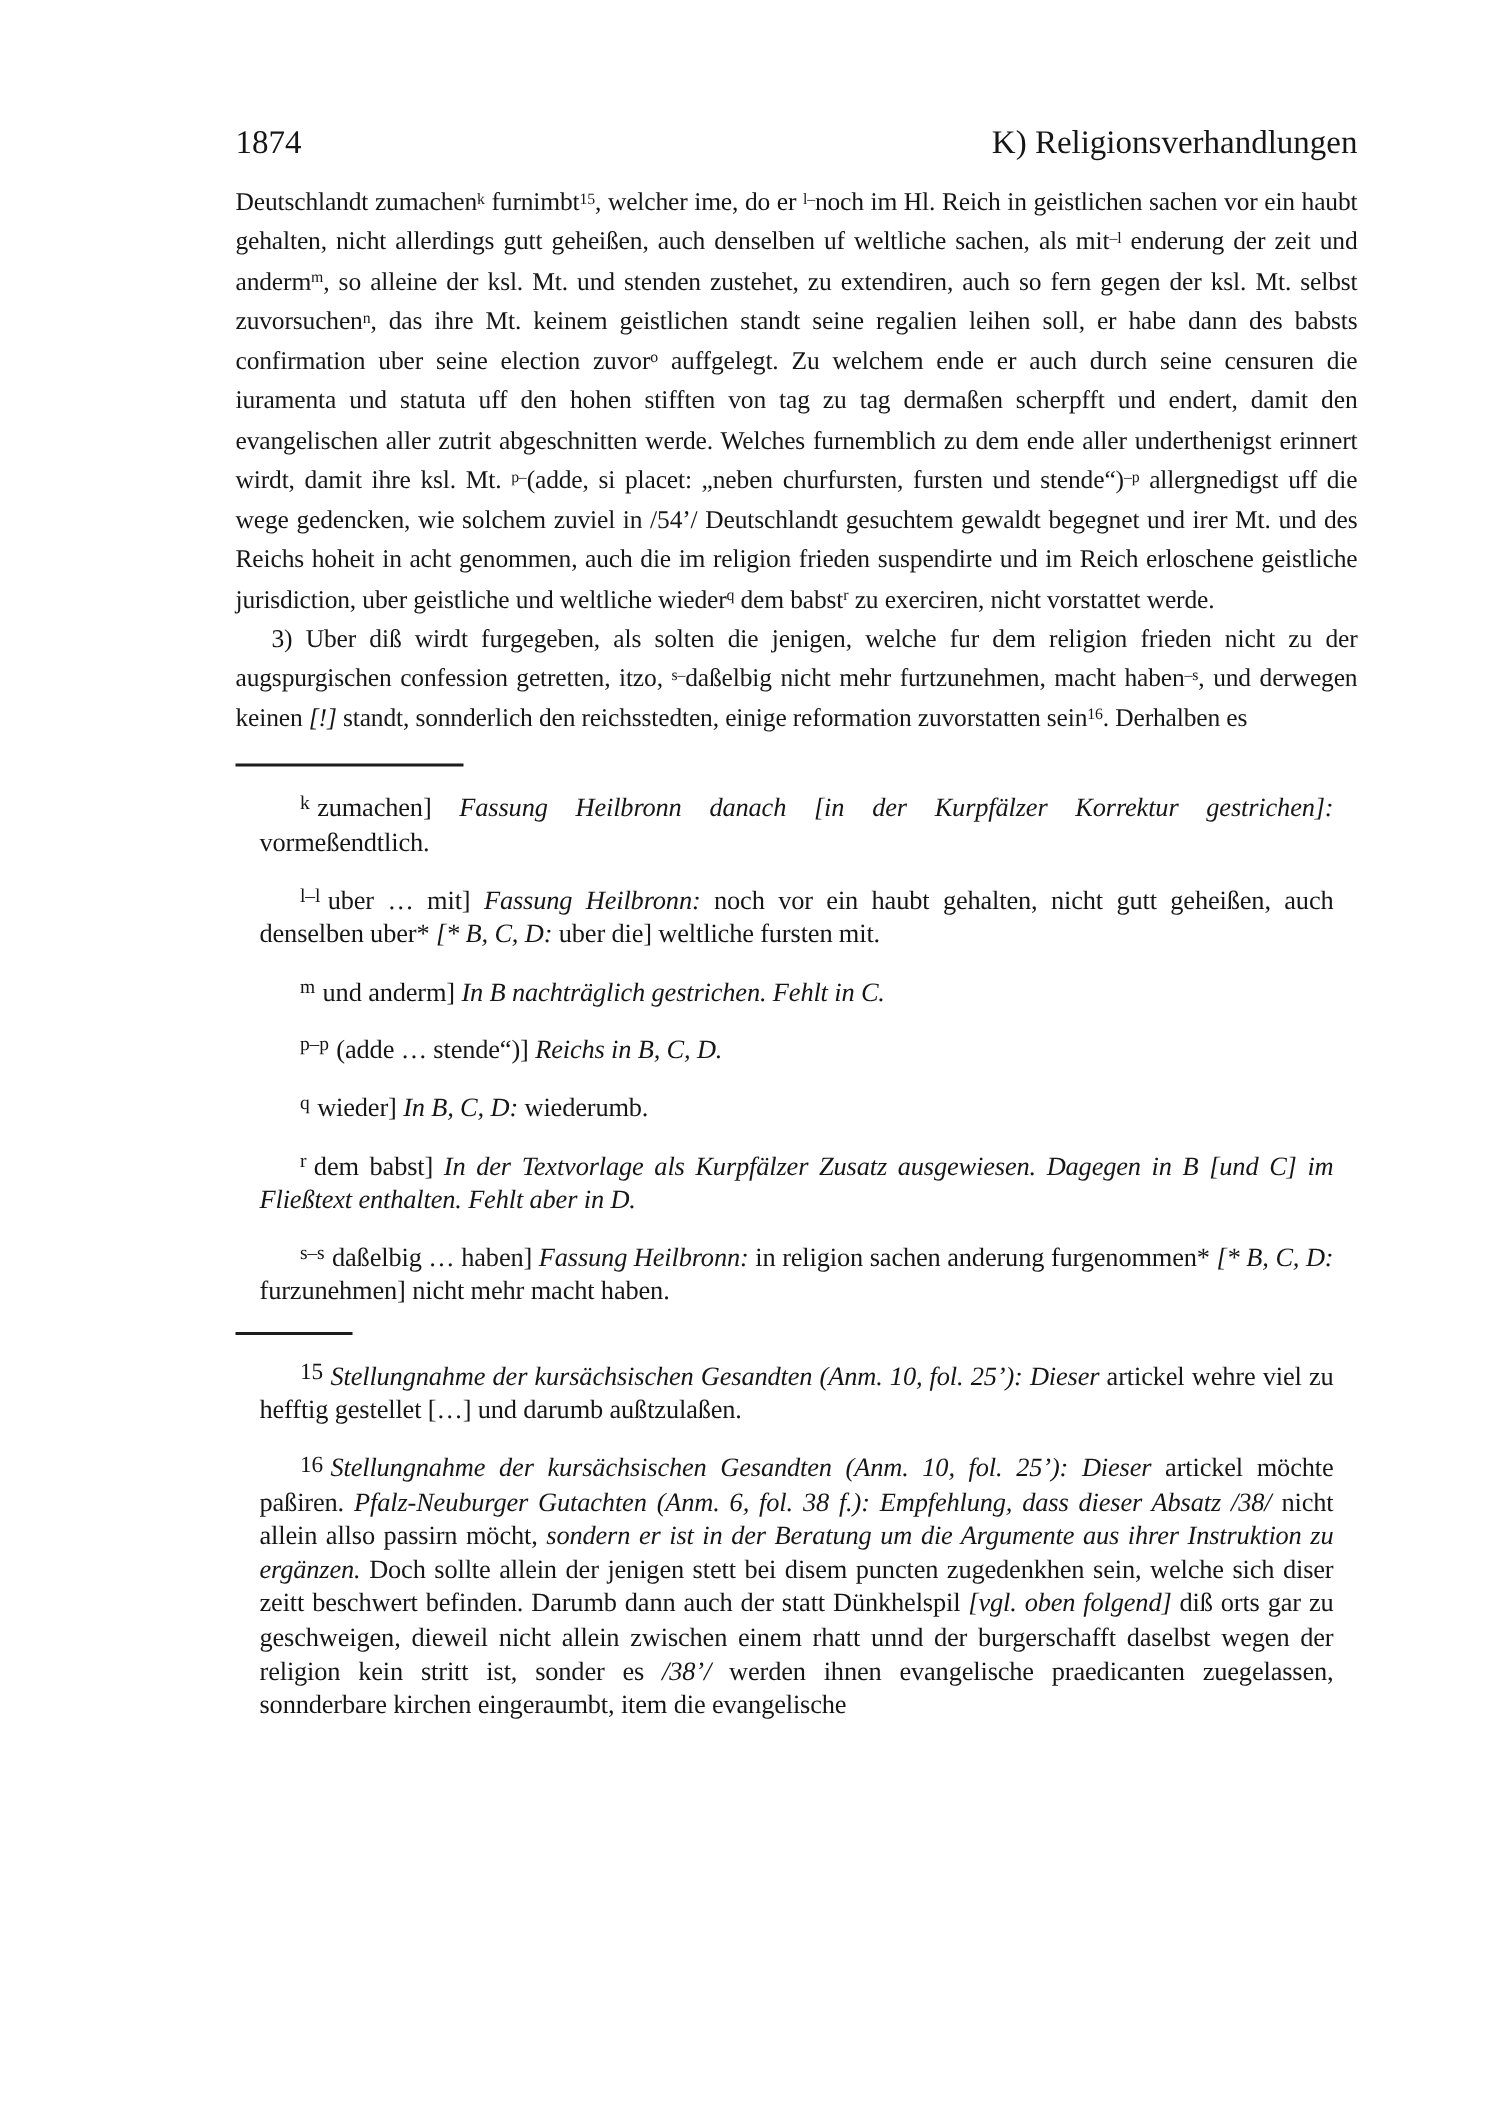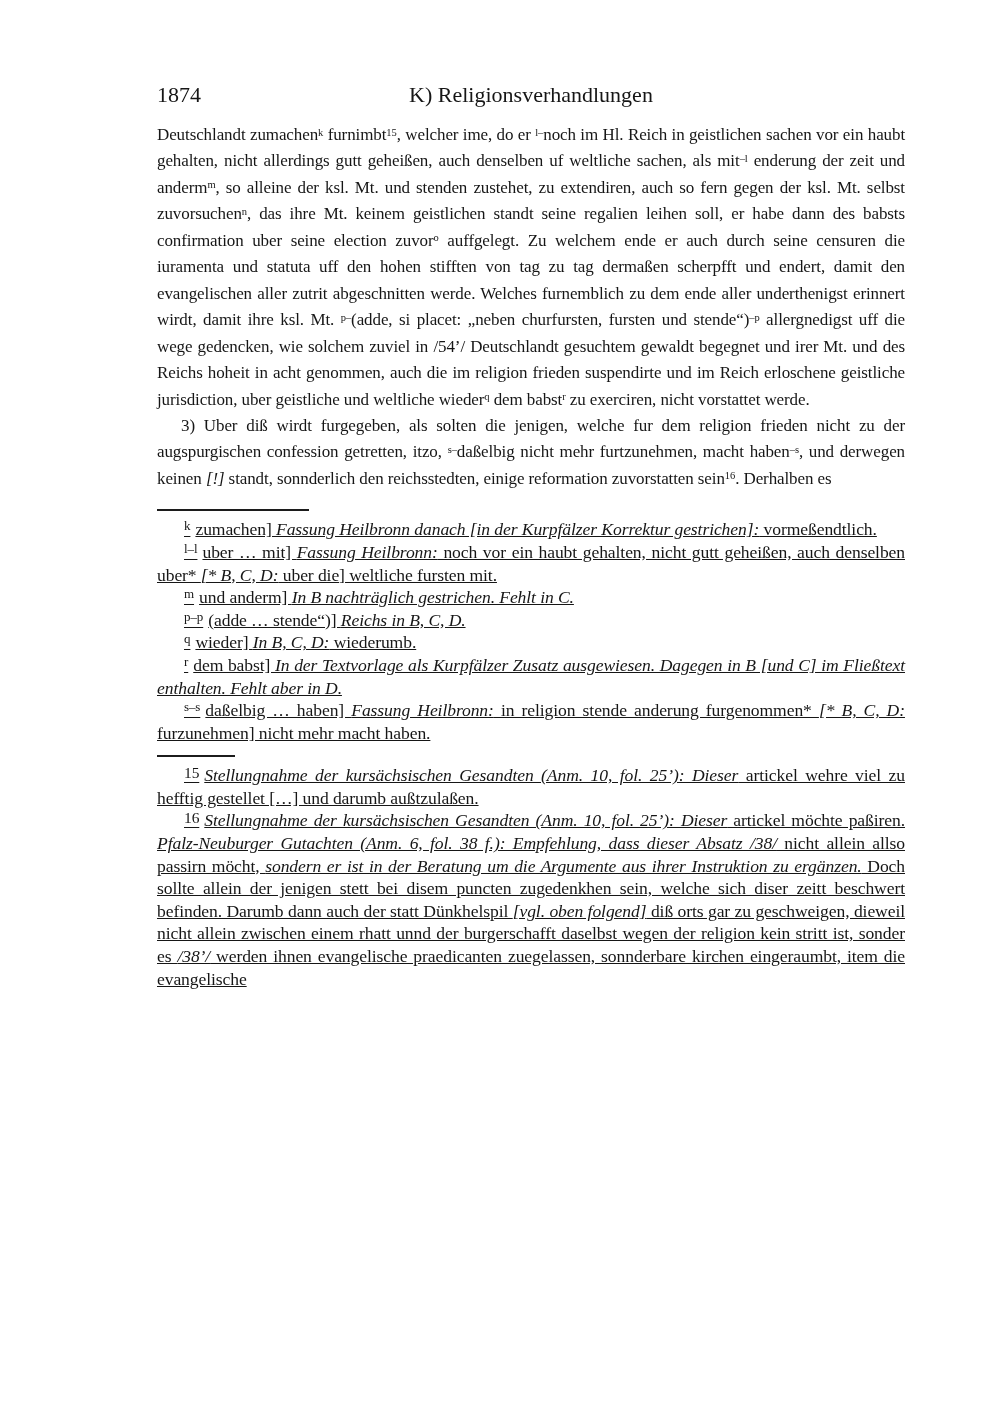--- a/index.html
+++ b/index.html
@@ -19,21 +19,21 @@
     top: 82px;
     width: 748px;
   }
   .page-header {
     position: relative;
     height: 28px;
     font-size: 22px;
     line-height: 26px;
   }
   .page-number { position: absolute; left: 0; top: 0; }
-  .running-head { display: block; text-align: center; }
+  .running-head { display: block; text-align: right; }
 
   .body-text { margin-top: 12px; }
   .body-para {
     margin: 0;
     font-size: 17px;
     line-height: 26.45px;
     text-align: justify;
     letter-spacing: -0.1px;
   }
   .body-para.indented { text-indent: 24px; }
@@ -43,27 +43,26 @@
     vertical-align: baseline;
     position: relative;
   }
   .body-para sup { font-size: 0.62em; top: -0.42em; }
 
   .rule { height: 0; border-top: 2px solid #1c1c1c; }
   .rule-apparatus { width: 152px; margin: 17px 0 7px 0; }
   .rule-footnotes { width: 78px; margin: 11px 0 7px 0; }
 
   .note {
-    margin: 0;
+    margin: 16px;
     font-size: 17.6px;
     line-height: 22.6px;
     text-align: justify;
     text-indent: 27px;
     letter-spacing: -0.1px;
-    text-decoration: underline;
   }
   .note sup.note-marker {
     font-size: 0.74em;
     top: -0.38em;
     margin-right: 5px;
     font-style: normal;
   }
   .note.numbered sup.note-marker { font-size: 0.88em; top: -0.22em; }
 </style>
 </head>
@@ -83,21 +82,21 @@
       </main>
 
     <div class="rule rule-apparatus"></div>
     <section id="apparatus-container">
         <p class="note"><sup class="note-marker">k</sup><span>zumachen] </span><i>Fassung Heilbronn danach [in der Kurpfälzer Korrektur gestrichen]:</i><span> vormeßendtlich.</span></p>
         <p class="note"><sup class="note-marker">l–l</sup><span>uber … mit] </span><i>Fassung Heilbronn:</i><span> noch vor ein haubt gehalten, nicht gutt geheißen, auch denselben uber* </span><i>[* B, C, D:</i><span> uber die] weltliche fursten mit.</span></p>
         <p class="note"><sup class="note-marker">m</sup><span>und anderm] </span><i>In B nachträglich gestrichen. Fehlt in C.</i></p>
         <p class="note"><sup class="note-marker">p–p</sup><span>(adde … stende“)] </span><i>Reichs in B, C, D.</i></p>
         <p class="note"><sup class="note-marker">q</sup><span>wieder] </span><i>In B, C, D:</i><span> wiederumb.</span></p>
         <p class="note"><sup class="note-marker">r</sup><span>dem babst] </span><i>In der Textvorlage als Kurpfälzer Zusatz ausgewiesen. Dagegen in B [und C] im Fließtext enthalten. Fehlt aber in D.</i></p>
-        <p class="note"><sup class="note-marker">s–s</sup><span>daßelbig … haben] </span><i>Fassung Heilbronn:</i><span> in religion stende anderung furgenommen* </span><i>[* B, C, D:</i><span> furzunehmen] nicht mehr macht haben.</span></p>
+        <p class="note"><sup class="note-marker">s–s</sup><span>daßelbig … haben] </span><i>Fassung Heilbronn:</i><span> in religion sachen anderung furgenommen* </span><i>[* B, C, D:</i><span> furzunehmen] nicht mehr macht haben.</span></p>
       </section>
 
     <div class="rule rule-footnotes"></div>
     <section id="footnotes-container">
         <p class="note numbered"><sup class="note-marker">15</sup><i>Stellungnahme der kursächsischen Gesandten (Anm. 10, fol. 25’): Dieser</i><span> artickel wehre viel zu hefftig gestellet […] und darumb außtzulaßen.</span></p>
         <p class="note numbered"><sup class="note-marker">16</sup><i>Stellungnahme der kursächsischen Gesandten (Anm. 10, fol. 25’): Dieser</i><span> artickel möchte paßiren. </span><i>Pfalz-Neuburger Gutachten (Anm. 6, fol. 38 f.): Empfehlung, dass dieser Absatz /38/</i><span> nicht allein allso passirn möcht, </span><i>sondern er ist in der Beratung um die Argumente aus ihrer Instruktion zu ergänzen.</i><span> Doch sollte allein der jenigen stett bei disem puncten zugedenkhen sein, welche sich diser zeitt beschwert befinden. Darumb dann auch der statt Dünkhelspil </span><i>[vgl. oben folgend]</i><span> diß orts gar zu geschweigen, dieweil nicht allein zwischen einem rhatt unnd der burgerschafft daselbst wegen der religion kein stritt ist, sonder es </span><i>/38’/</i><span> werden ihnen evangelische praedicanten zuegelassen, sonnderbare kirchen eingeraumbt, item die evangelische</span></p>
       </section>
 
   </div>
 </div>

